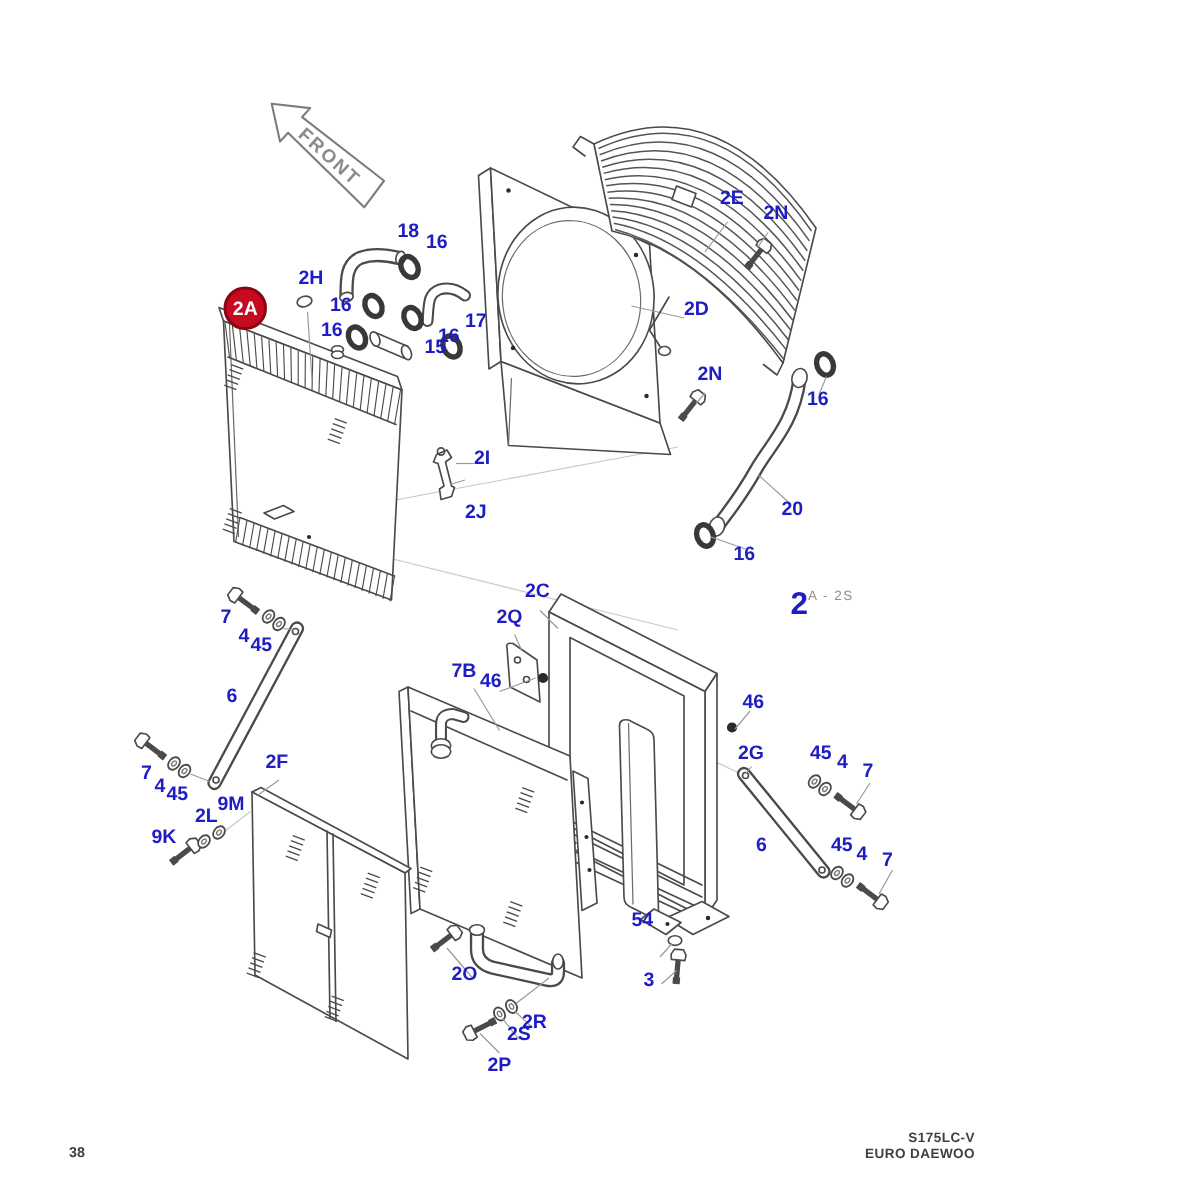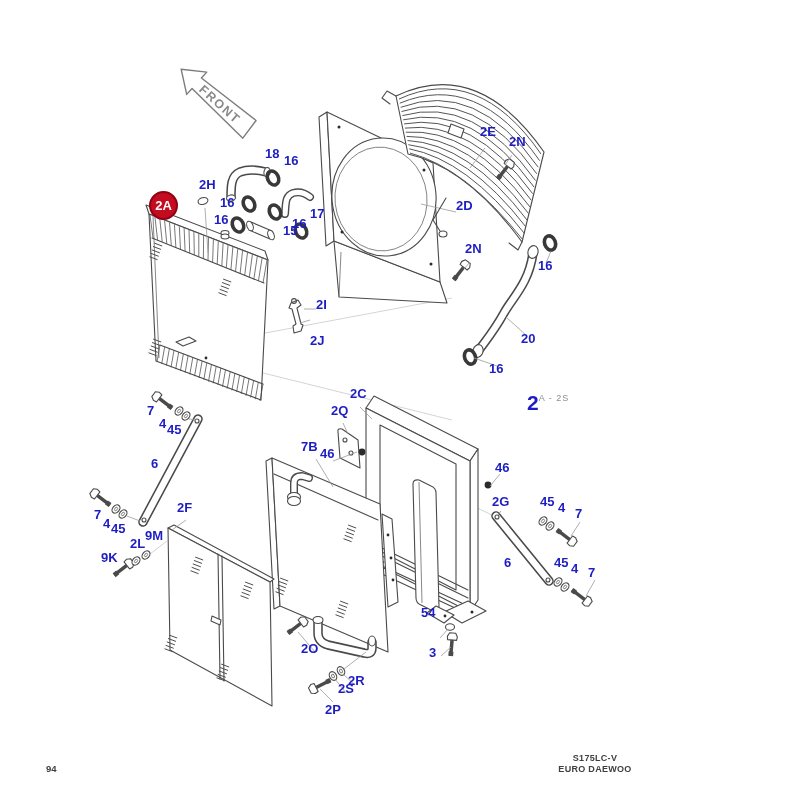--- a/index.html
+++ b/index.html
@@ -24,21 +24,21 @@
   .plabel{position:absolute;font-weight:700;font-size:13px;line-height:1;color:#1d1dc3;
           white-space:nowrap;transform:translateY(-2px);cursor:default;}
   .badge{position:absolute;left:149px;top:191px;width:29px;height:29px;border-radius:50%;
          background:#c40b20;border:2px solid #8e0314;box-sizing:border-box;color:#fff;
          display:flex;align-items:center;justify-content:center;
          font-weight:700;font-size:13px;}
   .refnote{position:absolute;left:527px;top:391px;white-space:nowrap;}
   .ref-main{font-weight:700;font-size:21px;color:#1d1dc3;}
   .ref-range{font-size:9px;color:#8f8f8f;font-weight:400;position:relative;top:-9px;letter-spacing:1px;}
   .footer-page{position:absolute;left:46px;top:763px;font-size:9.5px;font-weight:700;color:#3f3f3f;}
-  .footer-right{position:absolute;left:540px;top:753px;width:110px;text-align:center;
+  .footer-right{position:absolute;left:540px;top:753px;width:110px;text-align:right;
                 font-size:9px;font-weight:700;color:#3f3f3f;line-height:1.25;letter-spacing:0.3px;}
 </style>
 </head>
 <body>
 
 <div class="stage">
 
 <svg width="800" height="800" viewBox="0 0 800 800" xmlns="http://www.w3.org/2000/svg">
   <defs>
     <g id="bolt">
@@ -390,19 +390,19 @@
       <span class="plabel" style="left: 338px; top: 684px;">2S</span>
       <span class="plabel" style="left: 325px; top: 694px; margin-top: 11px;">2P</span>
     </div>
 
 <div class="badge">2A</div>
 
 <div class="refnote">
   <span class="ref-main">2</span><span class="ref-range">A - 2S</span>
 </div>
 
-<div class="footer-page">94</div>
+<div class="footer-page">38</div>
 <div class="footer-right">
   <div>S175LC-V</div>
   <div>EURO DAEWOO</div>
 </div>
 
 </div>
 
 </body></html>

